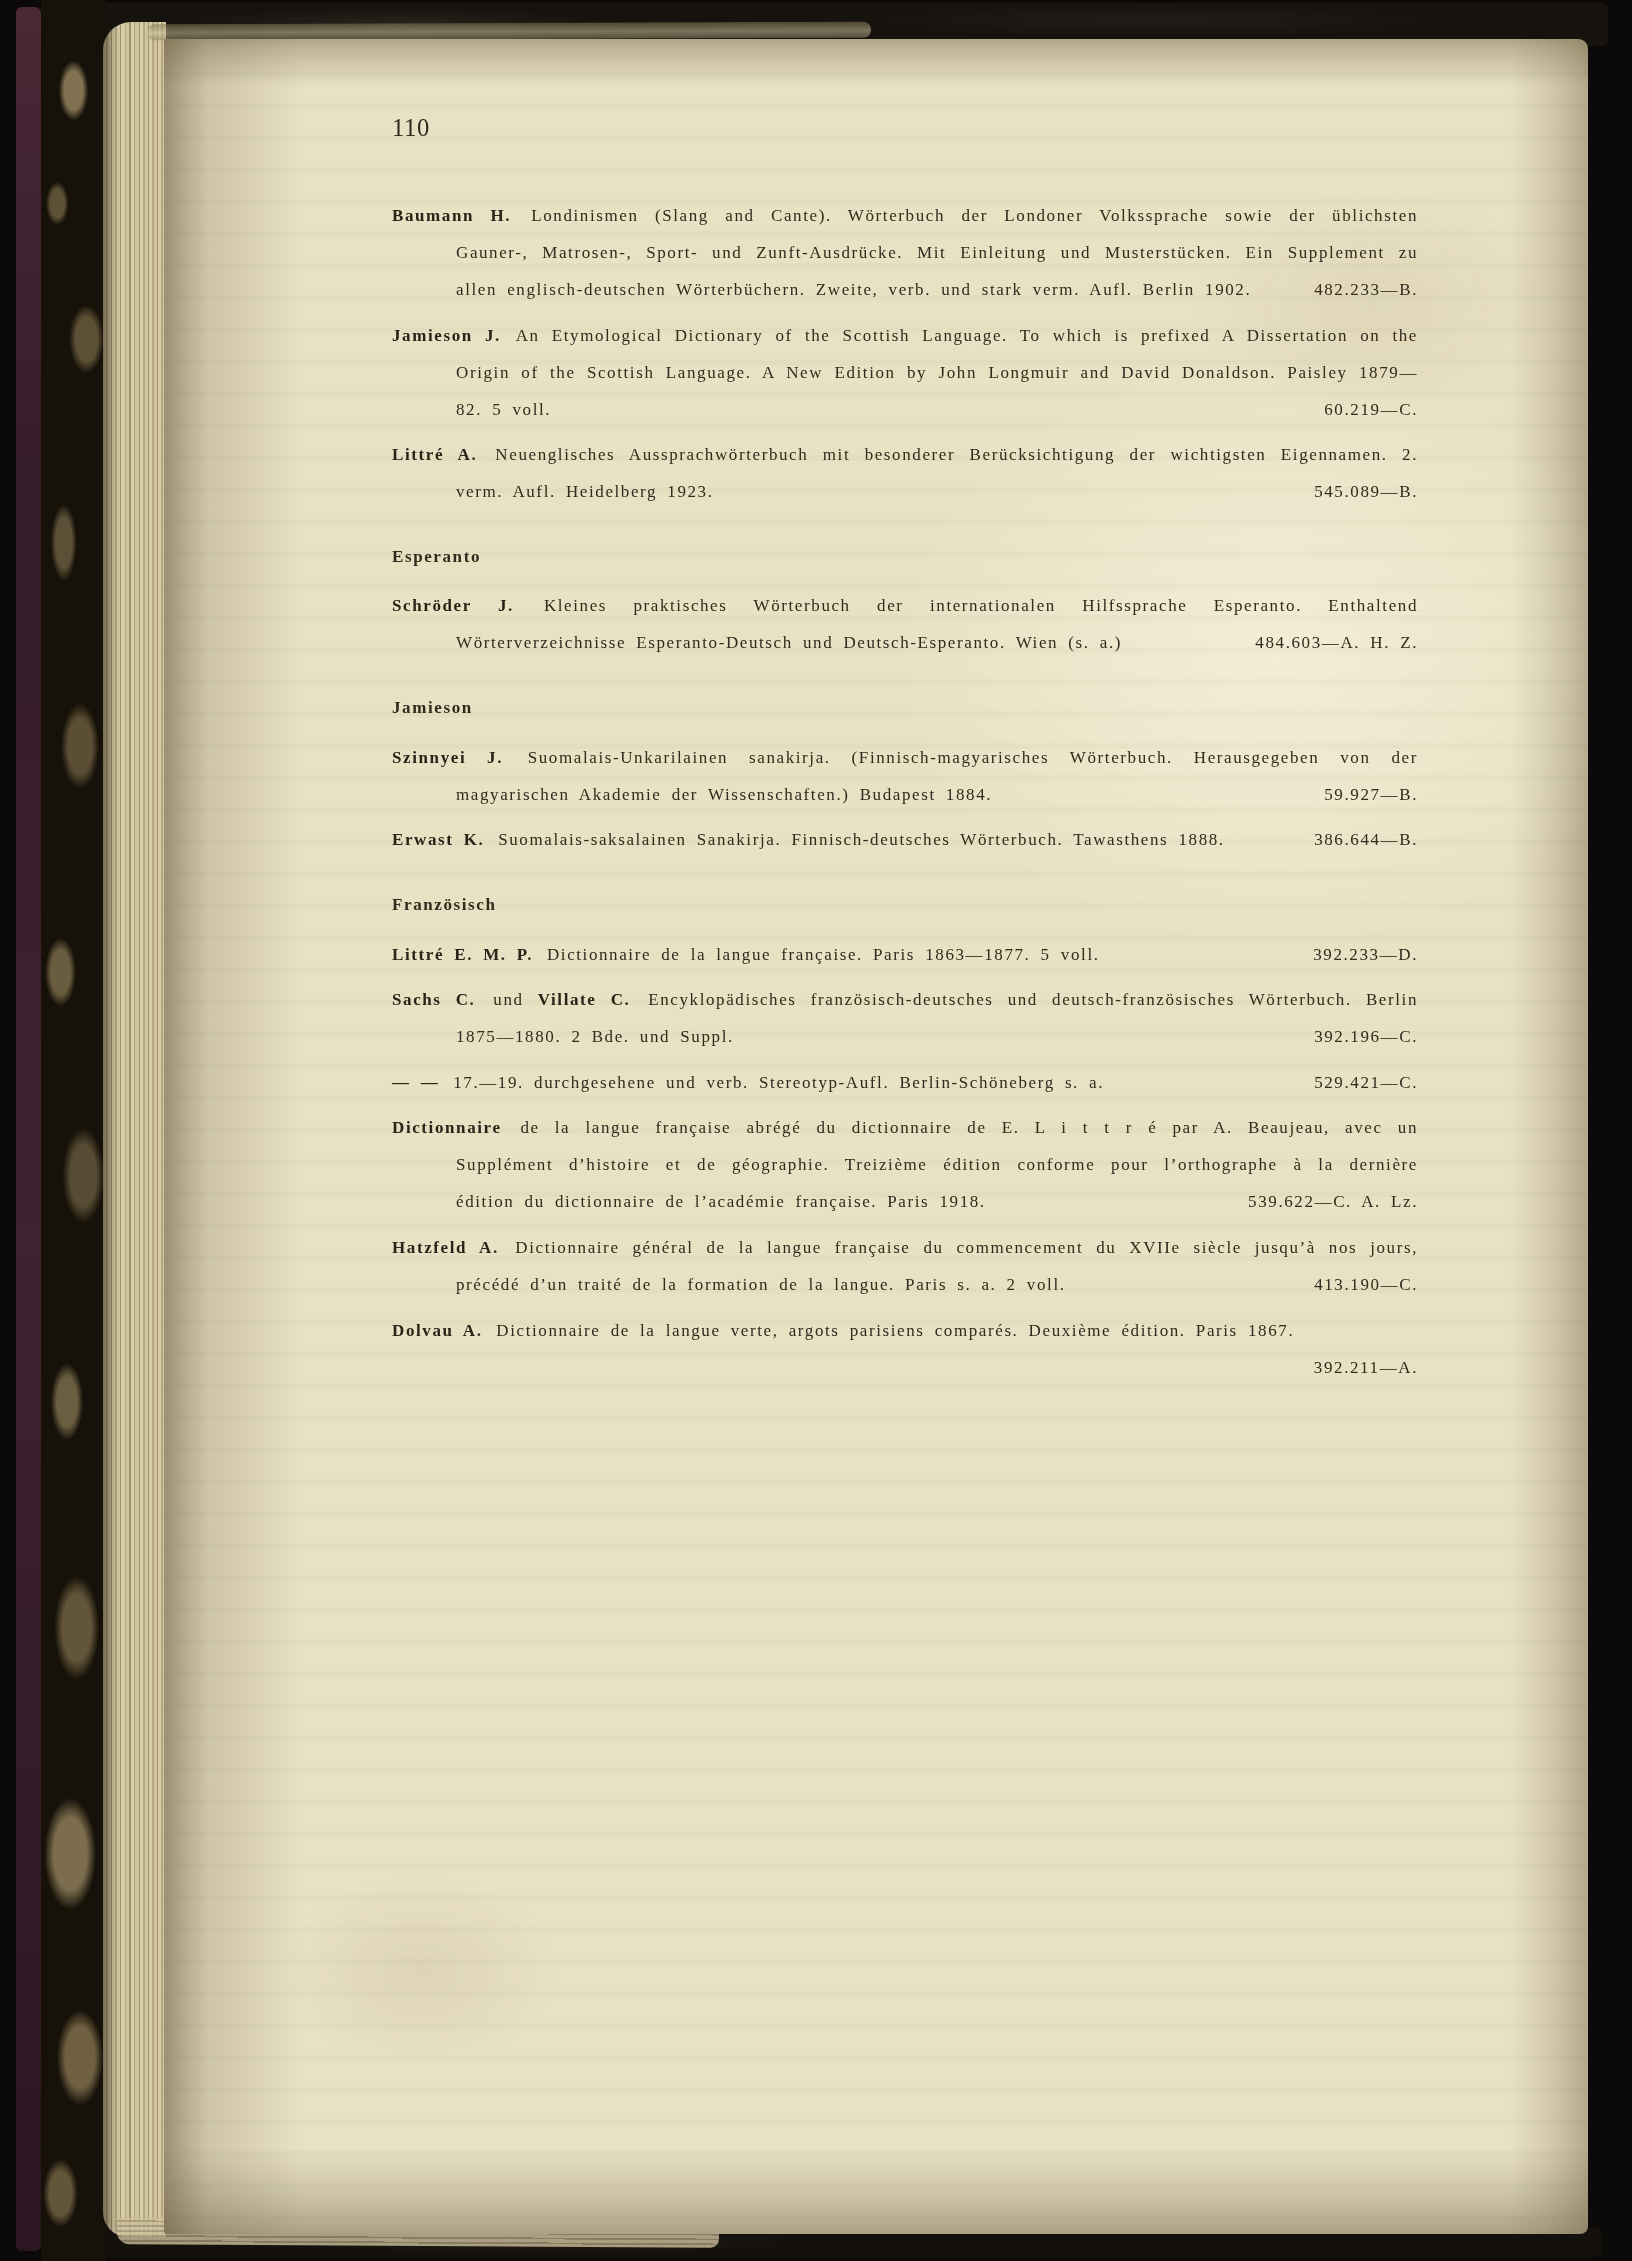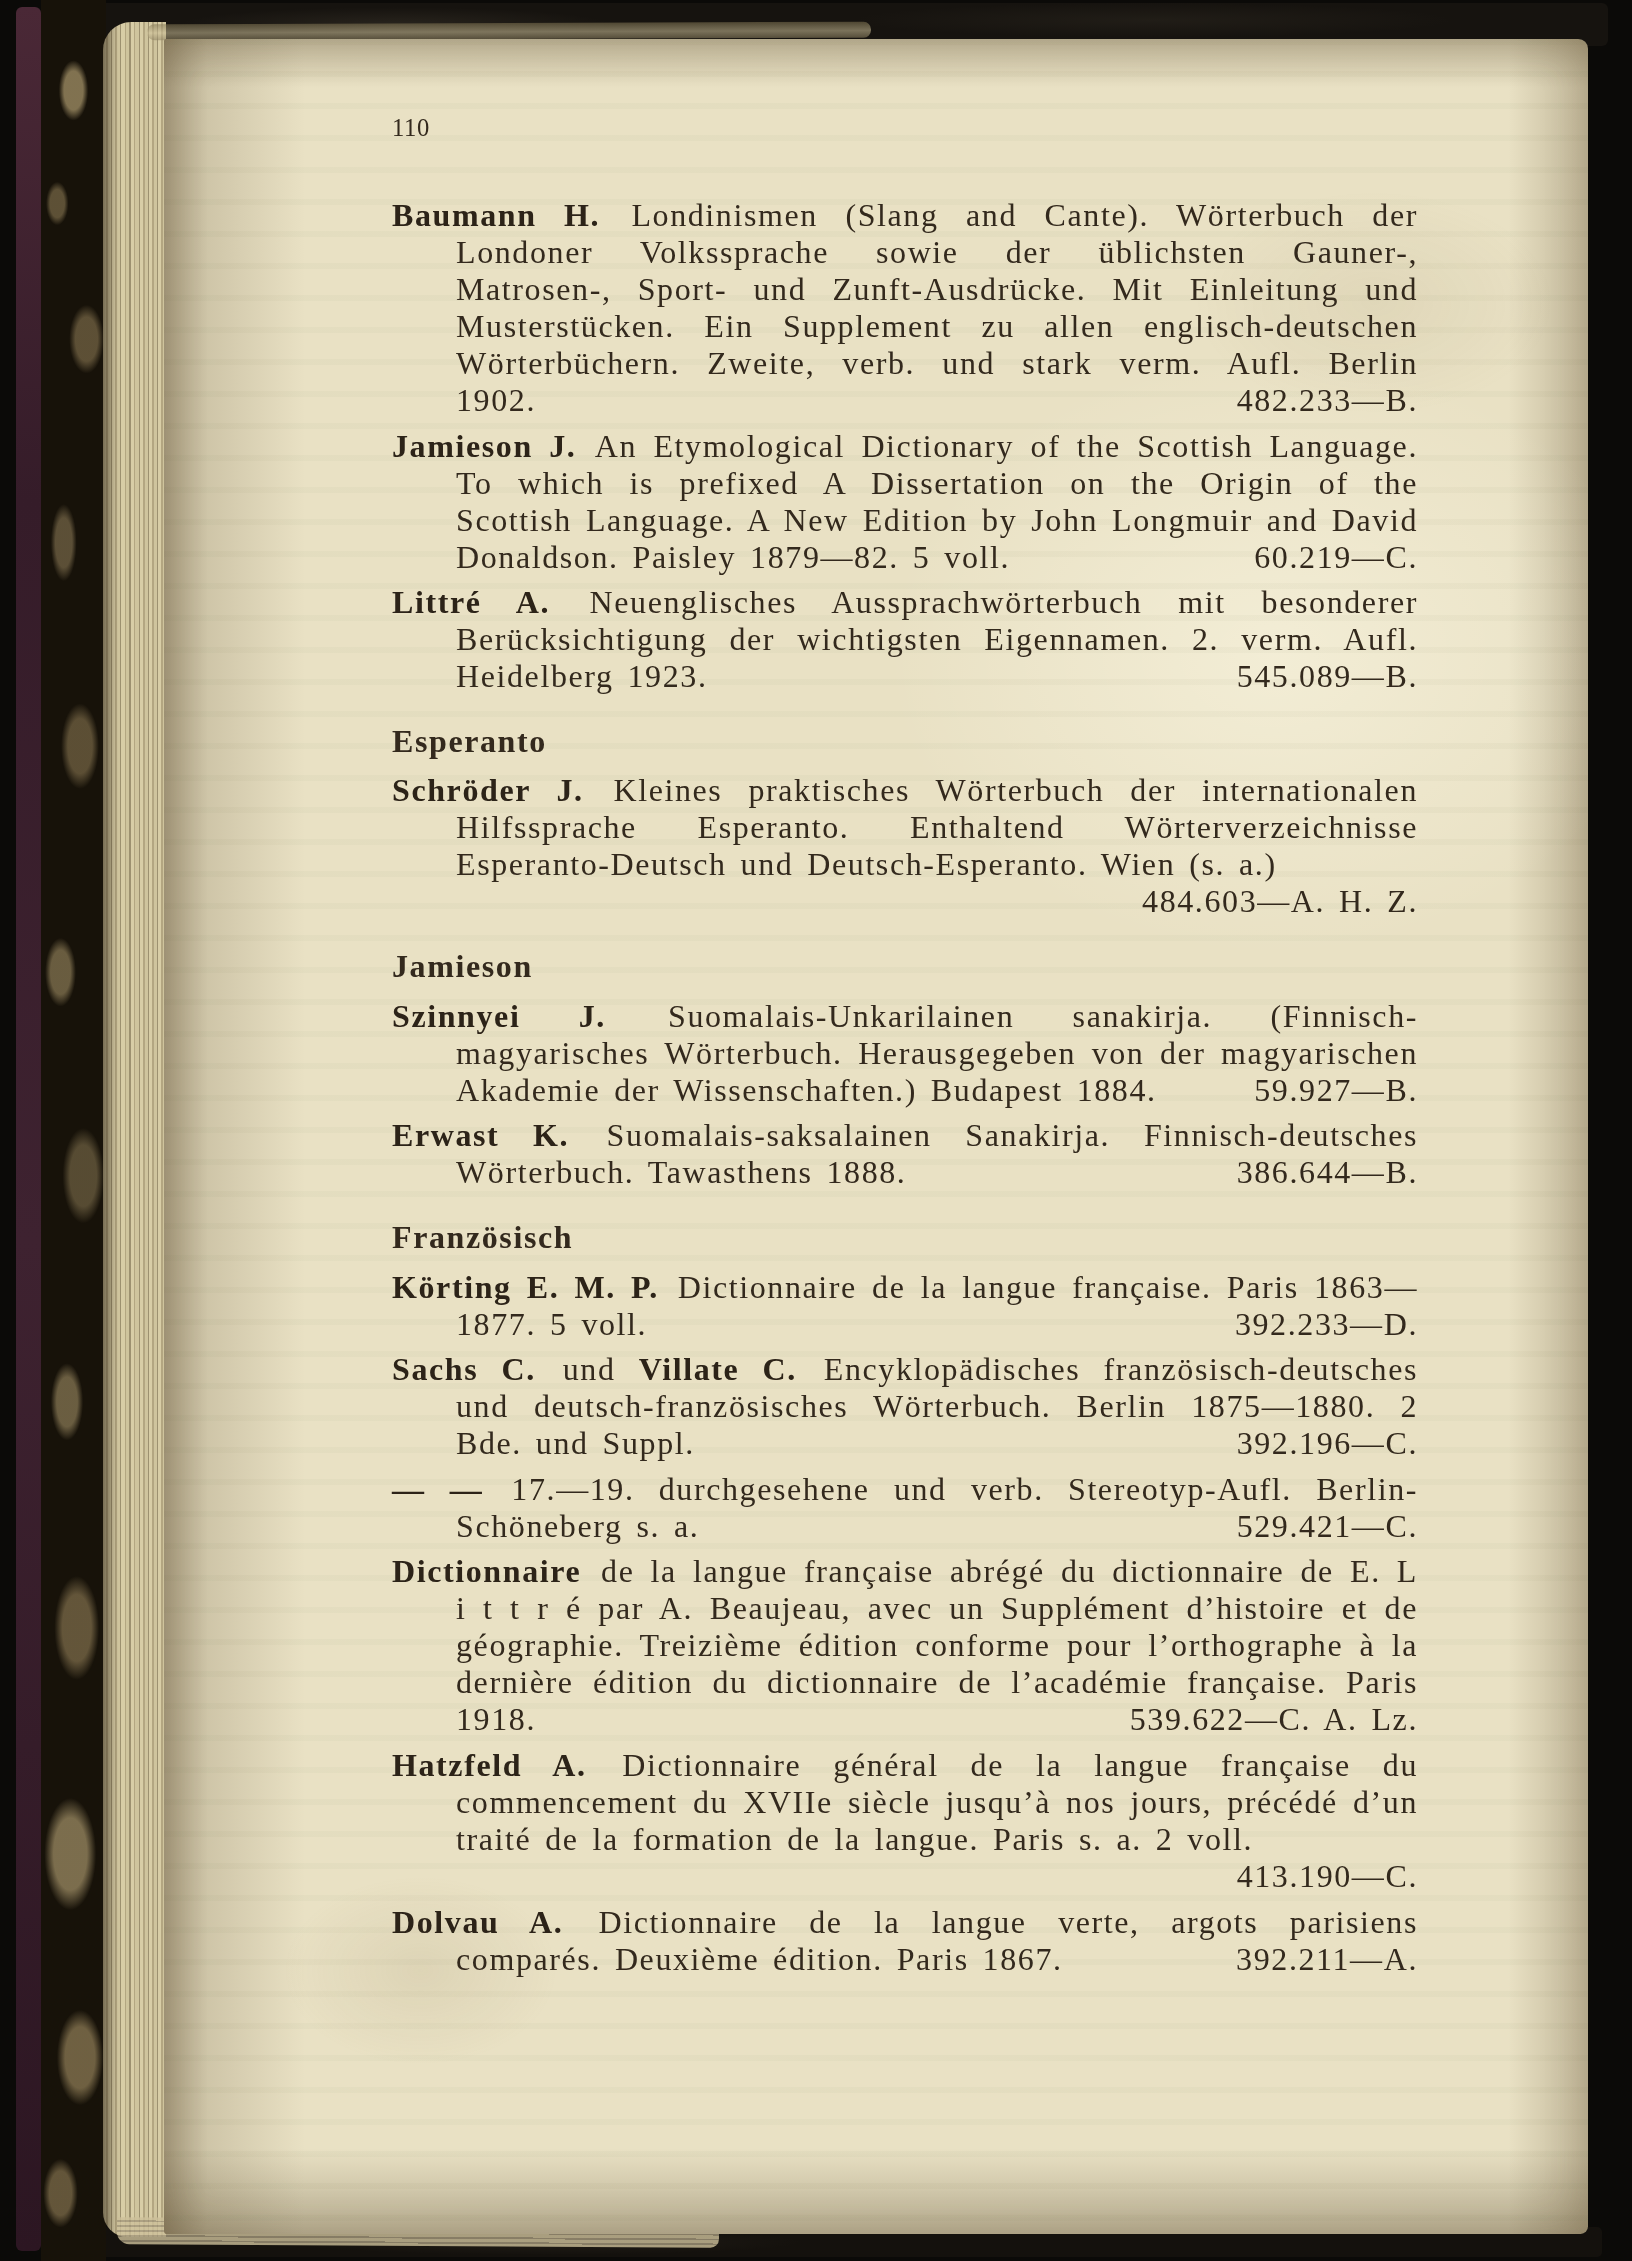--- a/index.html
+++ b/index.html
@@ -91,21 +91,21 @@
   }
 
   
   .pageno {
     position: absolute; left: 228px; top: 75px; z-index: 2;
     font-size: 24.6px; color: #33291d; letter-spacing: 0.6px;
   }
   .text-block {
     position: absolute; left: 228px; top: 158px; width: 1026px; z-index: 2;
     color: #33291d;
-    font-size: 32px; line-height: 37px;
+    font-size: 17px; line-height: 37px;
     text-align: justify;
     letter-spacing: 1.6px; word-spacing: 4.3px;
   }
   .heading {
     font-weight: bold;
     margin: 28px 0 12.3px;
   }
   .entry {
     margin: 0 0 8.6px;
     padding-left: 64px; text-indent: -64px;
@@ -132,21 +132,21 @@
     <div class="text-block">
         <p class="entry"><b class="author">Baumann H.</b><span class="body"> Londinismen (Slang and Cante). Wörterbuch der Londoner Volkssprache sowie der üblichsten Gauner-, Matrosen-, Sport- und Zunft-Ausdrücke. Mit Einleitung und Musterstücken. Ein Supplement zu allen englisch-deutschen Wörterbüchern. Zweite, verb. und stark verm. Aufl. Berlin 1902.</span><span class="shelf">482.233—B.</span></p>
         <p class="entry"><b class="author">Jamieson J.</b><span class="body"> An Etymological Dictionary of the Scottish Language. To which is prefixed A Dissertation on the Origin of the Scottish Language. A New Edition by John Longmuir and David Donaldson. Paisley 1879—82. 5 voll.</span><span class="shelf">60.219—C.</span></p>
         <p class="entry"><b class="author">Littré A.</b><span class="body"> Neuenglisches Aussprachwörterbuch mit besonderer Berücksichtigung der wichtigsten Eigennamen. 2. verm. Aufl. Heidelberg 1923.</span><span class="shelf">545.089—B.</span></p>
         <div class="heading">Esperanto</div>
         <p class="entry"><b class="author">Schröder J.</b><span class="body"> Kleines praktisches Wörterbuch der internationalen Hilfssprache Esperanto. Enthaltend Wörterverzeichnisse Esperanto-Deutsch und Deutsch-Esperanto. Wien (s. a.)</span><span class="shelf">484.603—A. H. Z.</span></p>
         <div class="heading">Jamieson</div>
         <p class="entry"><b class="author">Szinnyei J.</b><span class="body"> Suomalais-Unkarilainen sanakirja. (Finnisch-magyarisches Wörterbuch. Herausgegeben von der magyarischen Akademie der Wissenschaften.) Budapest 1884.</span><span class="shelf">59.927—B.</span></p>
         <p class="entry"><b class="author">Erwast K.</b><span class="body"> Suomalais-saksalainen Sanakirja. Finnisch-deutsches Wörterbuch. Tawasthens 1888.</span><span class="shelf">386.644—B.</span></p>
         <div class="heading">Französisch</div>
-        <p class="entry"><b class="author">Körting E. M. P.</b><span class="body"> Dictionnaire de la langue française. Paris 1863—1877. 5 voll.</span><span class="shelf">392.233—D.</span></p>
+        <p class="entry"><b class="author">Littré E. M. P.</b><span class="body"> Dictionnaire de la langue française. Paris 1863—1877. 5 voll.</span><span class="shelf">392.233—D.</span></p>
         <p class="entry"><b class="author">Sachs C.</b><span class="conj"> und </span><b class="author">Villate C.</b><span class="body"> Encyklopädisches französisch-deutsches und deutsch-französisches Wörterbuch. Berlin 1875—1880. 2 Bde. und Suppl.</span><span class="shelf">392.196—C.</span></p>
         <p class="entry"><b class="author">— —</b><span class="body"> 17.—19. durchgesehene und verb. Stereotyp-Aufl. Berlin-Schöneberg s. a.</span><span class="shelf">529.421—C.</span></p>
         <p class="entry"><b class="author">Dictionnaire</b><span class="body"> de la langue française abrégé du dictionnaire de E. L i t t r é par A. Beaujeau, avec un Supplément d’histoire et de géographie. Treizième édition conforme pour l’orthographe à la dernière édition du dictionnaire de l’académie française. Paris 1918.</span><span class="shelf">539.622—C. A. Lz.</span></p>
         <p class="entry"><b class="author">Hatzfeld A.</b><span class="body"> Dictionnaire général de la langue française du commencement du XVIIe siècle jusqu’à nos jours, précédé d’un traité de la formation de la langue. Paris s. a. 2 voll.</span><span class="shelf">413.190—C.</span></p>
         <p class="entry"><b class="author">Dolvau A.</b><span class="body"> Dictionnaire de la langue verte, argots parisiens comparés. Deuxième édition. Paris 1867.</span><span class="shelf">392.211—A.</span></p>
       </div>
   </div>
 </div>
 
 

